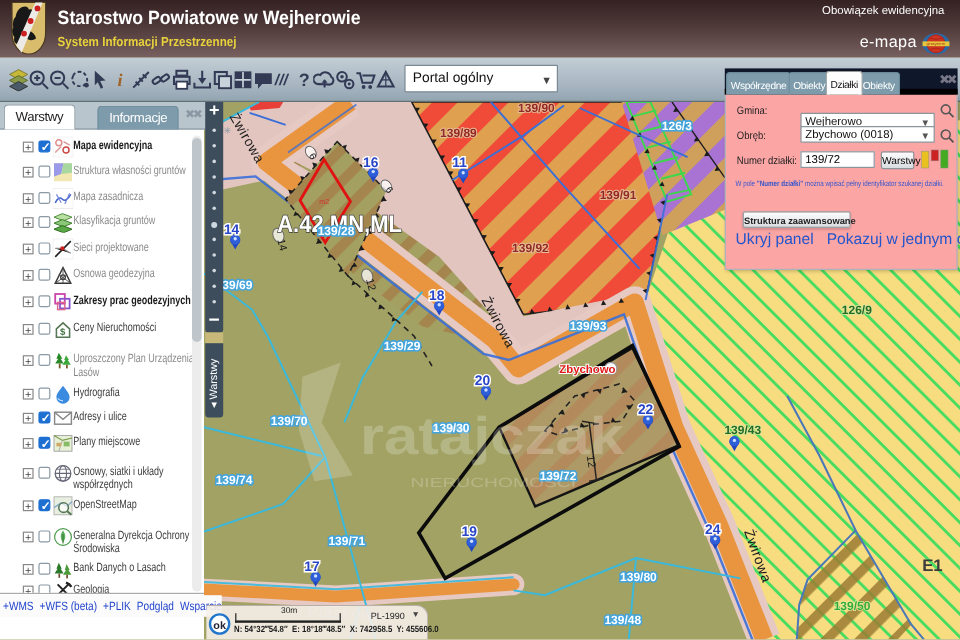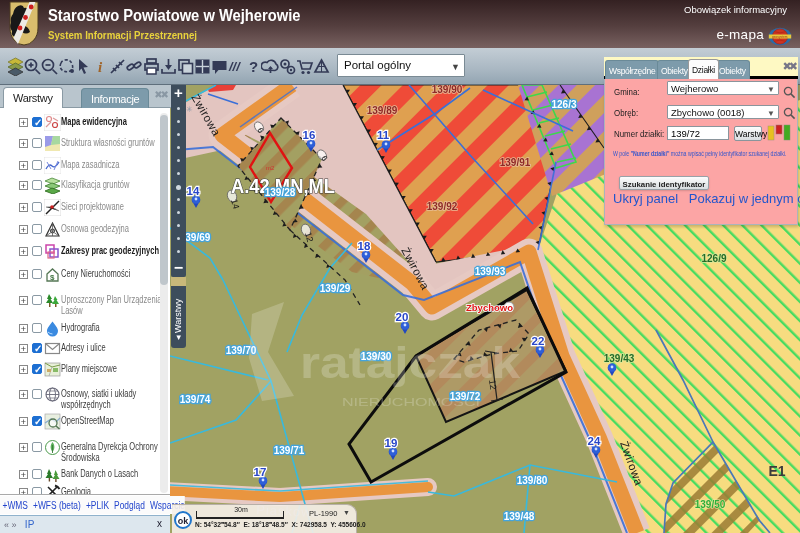--- a/index.html
+++ b/index.html
@@ -39,21 +39,21 @@
 #lbot{position:absolute;left:0;top:430px;width:170px;height:18px;background:#dde7ee;border-top:1px solid #8fb2cc;font-size:10px;color:#3366cc;padding:3px 4px}
 #lbot .x{position:absolute;right:8px;top:2px;color:#223;font-size:10px}
 #zstrip{position:absolute;left:171px;top:85px;width:15px;height:192px;background:#3d4d5c;border-radius:0 0 2px 2px}
 #zplus{position:absolute;left:0;top:0;width:15px;height:16px;color:#fff;font-size:15px;font-weight:bold;text-align:center;line-height:15px}
 #zminus{position:absolute;left:0;top:176px;width:15px;height:16px;color:#fff;font-size:16px;font-weight:bold;text-align:center;line-height:13px}
 .zdot{position:absolute;left:6px;width:3px;height:3px;background:#cfd8df;border-radius:50%}
 #ztan{position:absolute;left:171px;top:277px;width:15px;height:9px;background:#c8b87a}
 #wtab{position:absolute;left:171px;top:286px;width:15px;height:62px;background:#3d4d5c;border-radius:0 0 3px 3px;color:#fff}
 #wtab div{position:absolute;left:2px;top:54px;font-size:9px;white-space:nowrap;transform:rotate(-90deg);transform-origin:0 0}
 #rpanel{position:absolute;left:604px;top:57px;width:194px;height:168px}
-#rtabs{position:absolute;left:0;top:0;width:194px;height:22px;background:#fef9c3;border-bottom:3px solid #000000}
+#rtabs{position:absolute;left:0;top:0;width:194px;height:22px;background:#0f172a;border-bottom:5px solid #000000}
 .rtab{position:absolute;top:3px;height:19px;font-size:8.5px;padding:5px 3px 0;border-radius:3px 3px 0 0;background:#7d9bab;color:#fff;border:1px solid #6a8a98;border-bottom:none;white-space:nowrap;letter-spacing:-0.3px}
 .rtab.act{background:#fdfdfd;color:#111;border-color:#999;top:2px;height:20px;z-index:2}
 #rclose{position:absolute;right:3px;top:3px;color:#778;font-size:11px;letter-spacing:-3px}
 #rbody{position:absolute;left:0;top:22px;width:194px;height:146px;background:#fca5a5;border:1px solid #aab4ba;border-top:none;box-shadow:1px 2px 3px rgba(0,0,0,.2)}
 .frow{position:absolute;left:9px;font-size:9px;color:#222;white-space:nowrap;transform:scaleX(.88);transform-origin:0 0}
 .fsel{position:absolute;left:62px;width:112px;height:14px;background:#fff;border:1px solid #8a959c;font-size:9.5px;color:#111;padding:1px 3px;border-radius:1px;white-space:nowrap}
 .fsel .ar{position:absolute;right:3px;top:3px;font-size:8px;color:#555}
 .mag{position:absolute;left:178px;width:13px;height:13px}
 #ninp{position:absolute;left:62px;top:47px;width:62px;height:14px;background:#fff;border:1px solid #8a959c;font-size:9.5px;padding:1px 3px}
 #szukaj{position:absolute;left:129px;top:47px;width:28px;height:15px;background:linear-gradient(#fdfdfd,#d8dde0);border:1px solid #8a959c;border-radius:2px;font-size:8.5px;text-align:center;padding-top:2px}
@@ -320,21 +320,21 @@
         <path d="M1,1 h28 v26 a14,17 0 0 1 -28,0 Z" fill="#d9bd6d" stroke="#4a3a20" stroke-width="1"></path>
         <path d="M9,5 q5,-2 6,2 q4,-1 3,3 q3,1 1,4 l-3,3 q3,2 1,5 q-2,3 -5,2 q1,4 -2,5 q2,3 0,5 q-3,3 -6,1 q-2,-2 -1,-5 q-3,-4 -1,-8 q-1,-6 2,-9 q1,-6 5,-8 Z" fill="#181818"></path>
         <path d="M14,24 q6,2 7,7 q-4,3 -8,0 q-2,-4 1,-7 Z" fill="#181818"></path>
         <polygon points="20.5,1 26.5,1 9,43 4.5,37" fill="#eceae6"></polygon>
         <circle cx="22.2" cy="6" r="2.4" fill="#cc1f1f"></circle>
         <circle cx="16.5" cy="16.5" r="2.4" fill="#cc1f1f"></circle>
         <circle cx="11" cy="27" r="2.4" fill="#cc1f1f"></circle>
       </svg>
  <div id="t1">Starostwo Powiatowe w Wejherowie</div>
  <div id="t2">System Informacji Przestrzennej</div>
- <div id="obw">Obowiązek informacyjny</div>
+ <div id="obw">Obowiązek ewidencyjna</div>
  <div id="emapa">e-mapa</div>
  <svg id="eglobe" width="24" height="21" viewBox="0 0 30 24">
         <ellipse cx="15" cy="12" rx="14" ry="11" fill="#2a6aa8"></ellipse>
         <circle cx="15" cy="12" r="9.5" fill="#cc3322"></circle>
         <path d="M15,2.5 a9.5,9.5 0 0 1 0,19 M15,2.5 a9.5,9.5 0 0 0 0,19 M8,6 q7,3 14,0 M8,18 q7,-3 14,0" stroke="#a82211" fill="none" stroke-width="0.8"></path>
         <rect x="1" y="9.5" width="28" height="5" fill="#e8c83a"></rect>
         <text x="5" y="13.5" font-size="4" fill="#a03020">geosystem</text>
       </svg>
 </div>
 <div id="tbar">
@@ -606,21 +606,20 @@
         <div id="sbar">
           <div id="sthumb"></div>
         </div>
       </div>
  <div id="ltabs">
         <div class="ltab" id="tw">Warstwy</div>
         <div class="ltab" id="ti2">Informacje</div>
         <div id="lclose">✖✖</div>
       </div>
  <div id="llinks"><span>+WMS</span><span>+WFS (beta)</span><span>+PLIK</span><span>Podgląd</span><span>Wsparcie</span></div>
- <div id="lbot"><span style="color:#667;font-size:9px">« »</span>&nbsp;&nbsp;&nbsp;<span>IP</span><span class="x">x</span></div>
 </div>
 <div id="zstrip">
       <div id="zplus">+</div>
       <div class="zdot" style="top:22px"></div>
       <div class="zdot" style="top:35px"></div>
       <div class="zdot" style="top:48px"></div>
       <div class="zdot" style="top:61px"></div>
       <div class="zdot" style="top:74px"></div>
       <div class="zdot" style="top:87px"></div>
       <div class="zdot" style="top:100px;width:5px;height:5px;left:5px"></div>
@@ -638,41 +637,41 @@
 <div id="rpanel">
  <div id="rtabs">
   <div class="rtab" style="left:1px">Współrzędne</div>
   <div class="rtab" style="left:53px">Obiekty</div>
   <div class="rtab act" style="left:84px">Działki</div>
   <div class="rtab" style="left:111px">Obiekty</div>
   <div id="rclose">✖✖</div>
  </div>
  <div id="rbody">
   <div class="frow" style="top:8px">Gmina:</div>
-  <div class="fsel" style="top:2px">Wejherowo<span class="ar">▼</span></div>
+  <div class="fsel" style="top:15px">Wejherowo<span class="ar">▼</span></div>
   <svg class="mag" style="top:7px" viewBox="0 0 14 14">
           <circle cx="5.5" cy="5.5" r="4" fill="none" stroke="#555" stroke-width="1.4"></circle>
           <line x1="8.5" y1="8.5" x2="12.5" y2="12.5" stroke="#555" stroke-width="1.6"></line>
         </svg>
   <div class="frow" style="top:29px">Obręb:</div>
   <div class="fsel" style="top:26px">Zbychowo (0018)<span class="ar">▼</span></div>
   <svg class="mag" style="top:28px" viewBox="0 0 14 14">
           <circle cx="5.5" cy="5.5" r="4" fill="none" stroke="#555" stroke-width="1.4"></circle>
           <line x1="8.5" y1="8.5" x2="12.5" y2="12.5" stroke="#555" stroke-width="1.6"></line>
         </svg>
   <div class="frow" style="top:50px">Numer działki:</div>
   <div id="ninp">139/72</div>
   <div id="szukaj">Warstwy</div>
   <svg id="cbars" viewBox="0 0 24 18">
           <rect x="1" y="2" width="6" height="14" fill="#e8c020" stroke="#997" stroke-width="0.5"></rect>
           <rect x="9" y="1" width="6" height="9" fill="#cc2222" stroke="#977" stroke-width="0.5"></rect>
           <rect x="17" y="1" width="6" height="15" fill="#44aa22" stroke="#797" stroke-width="0.5"></rect>
         </svg>
   <div id="note">W pole <b>"Numer działki"</b> można wpisać pełny identyfikator szukanej działki.</div>
-  <div id="szadv">Szukanie identyfikator</div>
+  <div id="szadv">Struktura zaawansowane</div>
   <div id="rlinks">Ukryj panel&nbsp;&nbsp;&nbsp;Pokazuj w jednym oknie</div>
  </div>
 </div>
 <div id="status">
  <div id="okbtn">ok</div>
  <div id="scalebar">
         <div>30m</div>
       </div>
  <div id="pl1992">PL-1990</div>
       <div id="plarr">▼</div>

